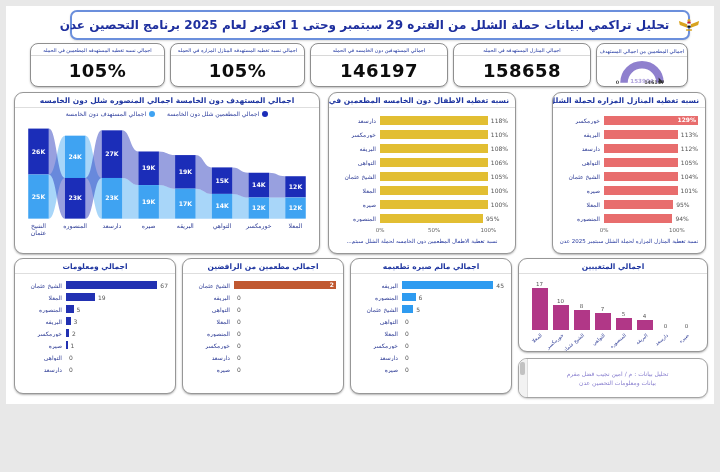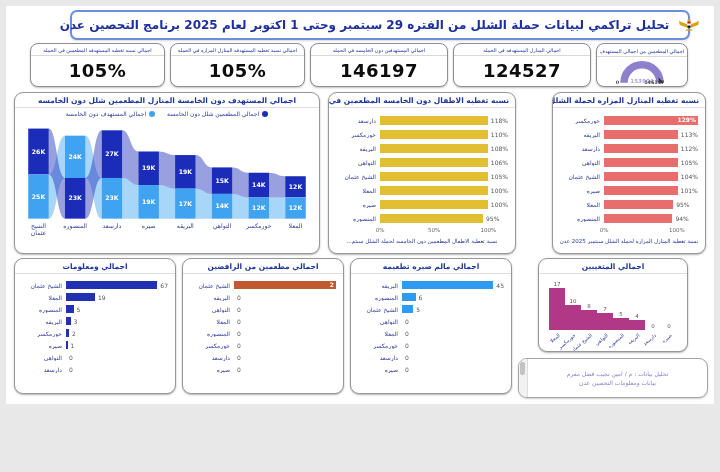--- a/index.html
+++ b/index.html
@@ -21,21 +21,21 @@
   .gwrap svg{display:block;width:100%;height:100%;}
   
   .mainrow{position:absolute;left:8px;right:8px;top:86px;height:160px;display:flex;gap:8px;direction:ltr;}
   .bottomrow{position:absolute;left:8px;right:8px;top:252px;display:flex;gap:6px;direction:ltr;align-items:flex-start;}
   .panel{background:#fff;border:1px solid #979797;border-radius:9px;box-shadow:0 1px 2px rgba(0,0,0,.3);overflow:hidden;direction:rtl;}
   .ptitle{font-size:7.5px;font-weight:bold;color:#1e35a0;text-align:center;padding:3px 6px 2px;border-bottom:1px solid #dedede;white-space:nowrap;overflow:hidden;}
   #panel-ribbon{flex:0 0 304px;height:160px;}
   #panel-children{flex:0 0 186px;height:160px;}
   #panel-houses{flex:1;height:160px;margin-left:28px;}
   #panel-refusals,#panel-refvacc,#panel-unconfirmed{flex:0 0 160px;height:134px;}
-  .bcol{flex:1;display:flex;flex-direction:column;gap:6px;align-items:center;}
+  .bcol{flex:1;display:flex;flex-direction:column;gap:6px;}
   #panel-absentees{height:92px;}
   
   .legend{display:flex;justify-content:center;gap:12px;padding:2px 0 1px;direction:rtl;}
   .litem{display:flex;align-items:center;gap:3px;font-size:6px;color:#2c3c9c;}
   .ldot{width:6px;height:6px;border-radius:50%;}
   .ribbonwrap svg{display:block;width:100%;}
   .rv{fill:#fff;font-size:6px;font-weight:bold;text-anchor:middle;}
   .rx{fill:#2f3d96;font-size:6px;text-anchor:middle;}
   
   .rows{padding-top:5px;}
@@ -92,39 +92,39 @@
             <path d="M 36 33 A 24 24 0 0 1 84 33" fill="none" stroke="#8f80ce" stroke-width="10"></path>
             <polygon points="82,26 89,33 83,34" fill="#2a2a2a"></polygon>
             <text x="60" y="33" font-size="7.5" font-weight="bold" fill="#b2a5de" text-anchor="middle">153904</text>
             <text x="25" y="35" font-size="6.5" font-weight="bold" fill="#444" text-anchor="end">0</text>
             <text x="90" y="35" font-size="6.5" font-weight="bold" fill="#444" text-anchor="start">146197</text>
           </svg>
         </div>
     </div>
     <div class="kcard num">
       <div class="klabel">اجمالي المنازل المستهدفه في الحمله</div>
-      <div class="kvalue">124527</div>
+      <div class="kvalue">158658</div>
     </div>
     <div class="kcard num">
       <div class="klabel">اجمالي المستهدفين دون الخامسه في الحمله</div>
       <div class="kvalue">146197</div>
     </div>
     <div class="kcard pct">
       <div class="klabel">اجمالي نسبه تغطيه المستهدفه المنازل المزاره في الحمله</div>
       <div class="kvalue">105%</div>
     </div>
     <div class="kcard pct">
       <div class="klabel">اجمالي نسبه تغطيه المستهدفه المطعمين في الحمله</div>
       <div class="kvalue">105%</div>
     </div>
   </div>
 
   <div class="mainrow">
     <div class="panel" id="panel-ribbon">
-      <div class="ptitle">اجمالي المستهدف دون الخامسة المنازل المطعمين شلل دون الخامسه</div>
+      <div class="ptitle">اجمالي المستهدف دون الخامسة اجمالي المنصوره شلل دون الخامسه</div>
       <div class="legend">
         <span class="litem">
             <span class="ldot" style="background: rgb(27, 45, 184);"></span>
             <span>اجمالي المطعمين شلل دون الخامسة</span>
           </span>
         <span class="litem">
             <span class="ldot" style="background: rgb(63, 163, 242);"></span>
             <span>اجمالي المستهدف دون الخامسة</span>
           </span>
       </div>

